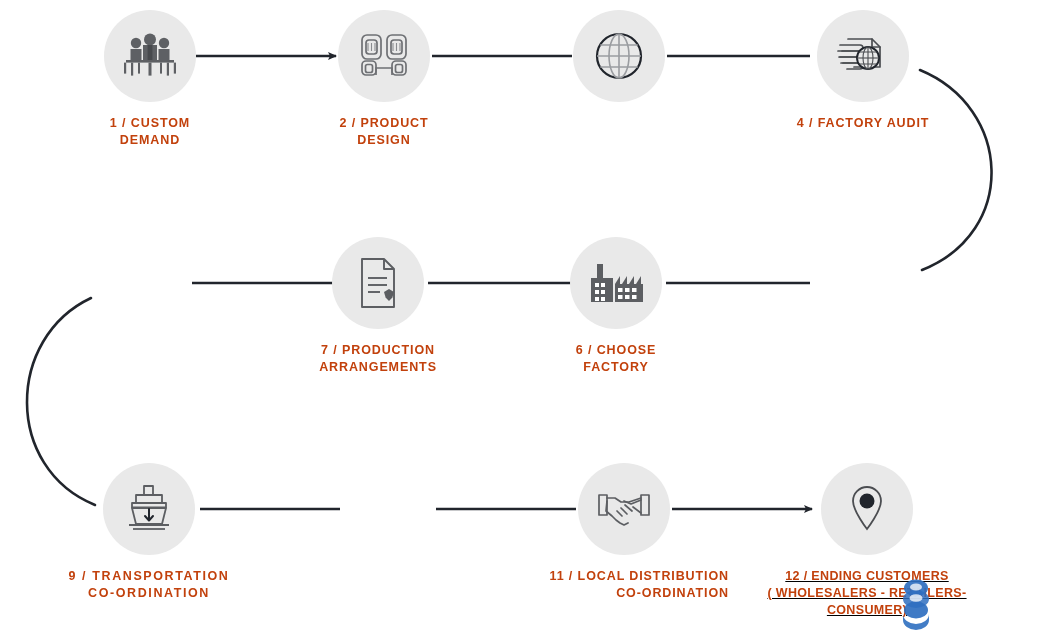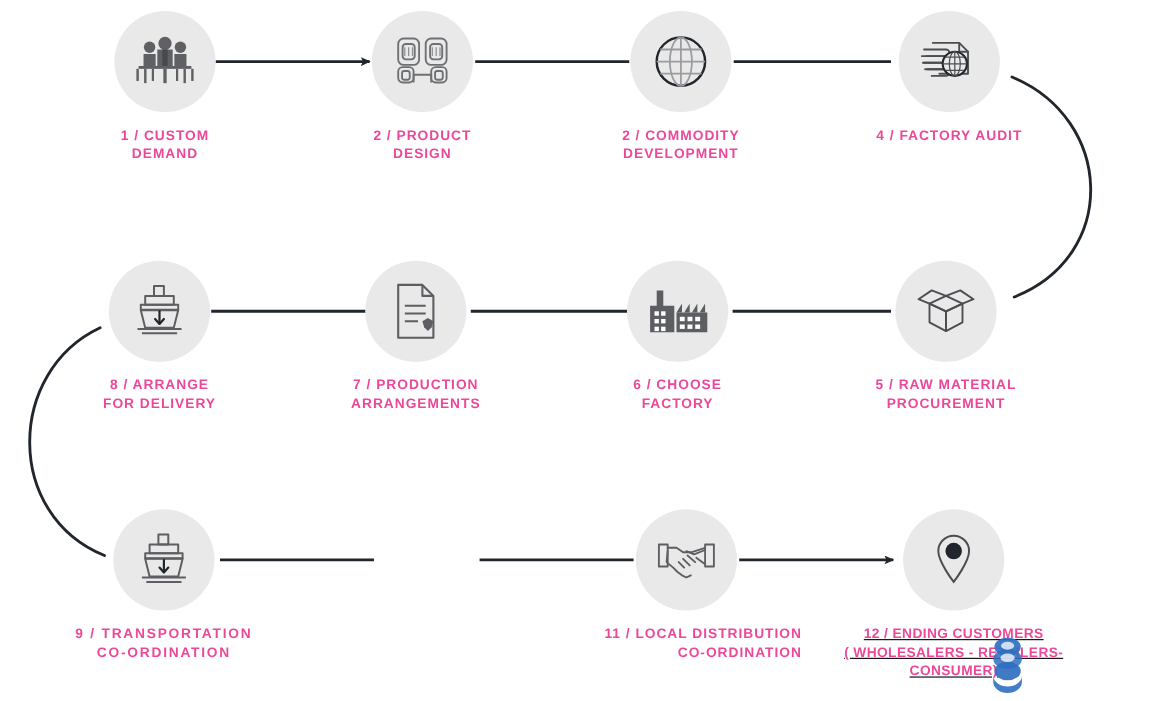--- a/index.html
+++ b/index.html
@@ -40,21 +40,21 @@
     align-items: center;
     justify-content: center;
   }
   .node-circle svg {
     display: block;
   }
   .node-label {
     margin-top: 13px;
     font-size: 12.5px;
     font-weight: bold;
-    color: #ec4899;
+    color: #c2410c;
     letter-spacing: 0.9px;
     line-height: 17px;
     text-transform: uppercase;
     white-space: pre-line;
   }
   .node-label.tight {
     letter-spacing: 0.35px;
   }
   .node-label.wide {
     letter-spacing: 1.6px;
@@ -152,22 +152,20 @@
         <circle cx="26" cy="26" r="22" fill="none" stroke="#21252c" stroke-width="2.2"></circle>
         <g fill="none" stroke="#9a9ca0" stroke-width="1.6">
           <ellipse cx="26" cy="26" rx="10" ry="22"></ellipse>
           <line x1="26" y1="4" x2="26" y2="48"></line>
           <line x1="4" y1="26" x2="48" y2="26"></line>
           <path d="M7.2 15 h37.6"></path>
           <path d="M7.2 37 h37.6"></path>
         </g>
       </svg>
     </div>
-    <div class="node-label">2 / COMMODITY
-DEVELOPMENT</div>
   </div>
 
   <div class="node" style="left:758px; top:10px;">
     <div class="node-circle">
       <svg width="58" height="50" viewBox="0 0 58 50">
         <g fill="none" stroke="#4b4d51" stroke-width="1.7" stroke-linejoin="round" stroke-linecap="round">
           <path d="M14 8 h24 l8 8 v20 h-26"></path>
           <path d="M38 8 v8 h8"></path>
           <path d="M6 14 h20 a3 3 0 0 1 0 6 h-18"></path>
           <path d="M4 20 h22 a3 3 0 0 1 0 6 h-20"></path>
@@ -179,40 +177,20 @@
           <ellipse cx="34" cy="27" rx="5" ry="11"></ellipse>
           <line x1="34" y1="16" x2="34" y2="38"></line>
           <line x1="23" y1="27" x2="45" y2="27"></line>
           <path d="M25.5 21 h17 M25.5 33 h17"></path>
         </g>
       </svg>
     </div>
     <div class="node-label">4 / FACTORY AUDIT</div>
   </div>
 
-  <div class="node" style="left:40px; top:237px;">
-    <div class="node-circle">
-      <svg width="56" height="52" viewBox="0 0 56 52">
-        <g fill="none" stroke="#5c5e62" stroke-width="1.8" stroke-linejoin="round">
-          <rect x="23" y="3" width="9" height="9"></rect>
-          <rect x="15" y="12" width="26" height="8"></rect>
-          <rect x="11" y="20" width="34" height="4.5"></rect>
-          <path d="M11 25 l4 16 h26 l4 -16 z"></path>
-          <line x1="8" y1="42" x2="48" y2="42"></line>
-          <line x1="12" y1="46" x2="44" y2="46"></line>
-        </g>
-        <g fill="none" stroke="#21252c" stroke-width="2" stroke-linecap="round" stroke-linejoin="round">
-          <line x1="28" y1="26" x2="28" y2="37"></line>
-          <path d="M24 33 l4 4.5 l4 -4.5"></path>
-        </g>
-      </svg>
-    </div>
-    <div class="node-label">8 / ARRANGE
-FOR DELIVERY</div>
-  </div>
 
   <div class="node" style="left:273px; top:237px;">
     <div class="node-circle">
       <svg width="48" height="54" viewBox="0 0 48 54">
         <g fill="none" stroke="#5c5e62" stroke-width="1.9" stroke-linejoin="round">
           <path d="M8 3 h22 l10 10 v38 h-32 z"></path>
           <path d="M30 3 v10 h10"></path>
           <line x1="14" y1="22" x2="33" y2="22"></line>
           <line x1="14" y1="29" x2="33" y2="29"></line>
           <line x1="14" y1="36" x2="26" y2="36"></line>
@@ -246,35 +224,20 @@
           <rect x="31" y="37" width="4.5" height="4"></rect>
           <rect x="38" y="37" width="4.5" height="4"></rect>
           <rect x="45" y="37" width="4.5" height="4"></rect>
         </g>
       </svg>
     </div>
     <div class="node-label">6 / CHOOSE
 FACTORY</div>
   </div>
 
-  <div class="node" style="left:755px; top:237px;">
-    <div class="node-circle">
-      <svg width="56" height="48" viewBox="0 0 56 48">
-        <g fill="none" stroke="#4b4d51" stroke-width="1.7" stroke-linejoin="round">
-          <path d="M13 17 l15 -7 l15 7 l-15 7 z"></path>
-          <path d="M13 17 v17 l15 8 v-18 z"></path>
-          <path d="M43 17 v17 l-15 8 v-18 z"></path>
-          <path d="M28 10 l-13 -5 l-12 8 l10 4"></path>
-          <path d="M28 10 l13 -5 l12 8 l-10 4"></path>
-        </g>
-      </svg>
-    </div>
-    <div class="node-label">5 / RAW MATERIAL
-PROCUREMENT</div>
-  </div>
 
   <div class="node" style="left:44px; top:463px;">
     <div class="node-circle">
       <svg width="56" height="52" viewBox="0 0 56 52">
         <g fill="none" stroke="#5c5e62" stroke-width="1.8" stroke-linejoin="round">
           <rect x="23" y="3" width="9" height="9"></rect>
           <rect x="15" y="12" width="26" height="8"></rect>
           <rect x="11" y="20" width="34" height="4.5"></rect>
           <path d="M11 25 l4 16 h26 l4 -16 z"></path>
           <line x1="8" y1="42" x2="48" y2="42"></line>

